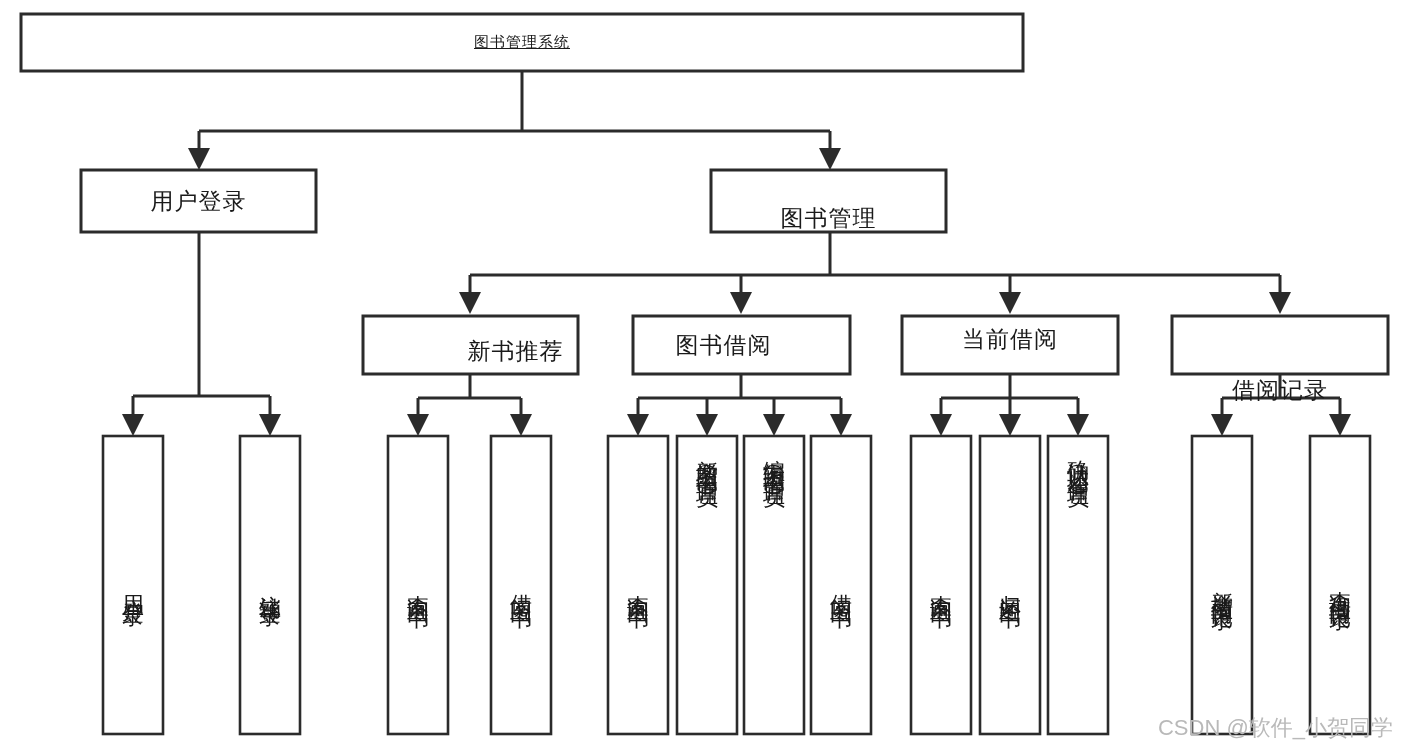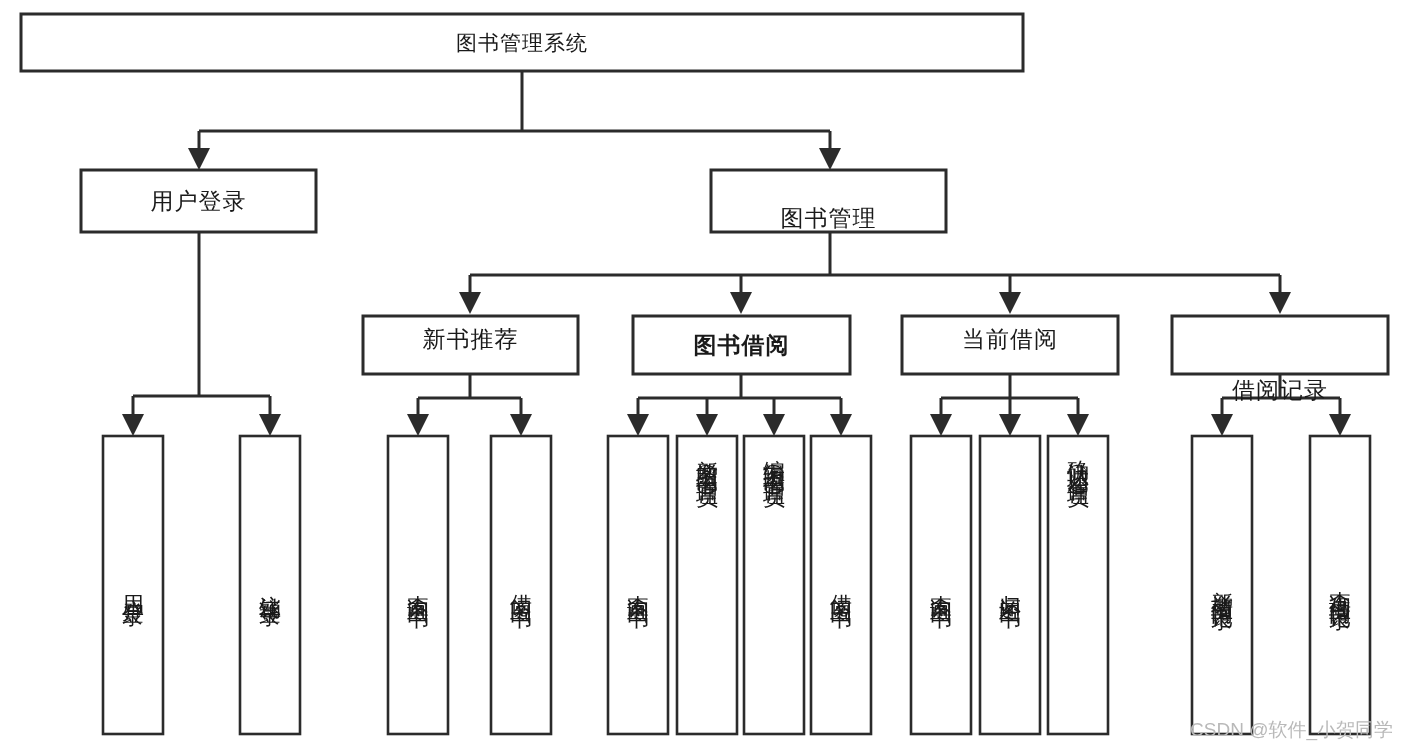--- a/index.html
+++ b/index.html
@@ -69,28 +69,29 @@
     pointer-events: none;
   }
   .horiz-text {
     font-family: "Liberation Sans", "DejaVu Sans", sans-serif;
     font-size: 23px;
     color: #1a1a1a;
     letter-spacing: 1px;
     white-space: nowrap;
   }
   .title-text {
-    font-size: 21px;
+    font-size: 15px;
+    text-decoration: underline;
   }
   .watermark {
     position: absolute;
     right: 12px;
     bottom: 4px;
     font-family: "Liberation Sans", "DejaVu Sans", sans-serif;
-    font-size: 19px;
+    font-size: 22px;
     color: #b9b9b9;
     white-space: nowrap;
     pointer-events: none;
   }
 </style>
 </head>
 <body>
 
 <div id="diagram-root">
 
@@ -207,24 +208,24 @@
     <span class="horiz-text title-text">图书管理系统</span>
   </div>
 
   <div class="horiz-text-wrap" style="left:81px; top:170px; width:235px; height:62px;">
     <span class="horiz-text">用户登录</span>
   </div>
   <div class="horiz-text-wrap" style="left:711px; top:187px; width:235px; height:62px;">
     <span class="horiz-text">图书管理</span>
   </div>
 
-  <div class="horiz-text-wrap" style="left:363px; top:316px; width:215px; height:47px;">
+  <div class="horiz-text-wrap" style="left:363px; top:328px; width:215px; height:47px;padding-left:45px;">
     <span class="horiz-text">新书推荐</span>
   </div>
-  <div class="horiz-text-wrap" style="left:633px; top:316px; width:217px; height:58px;font-weight:bold;">
+  <div class="horiz-text-wrap" style="left:615px; top:316px; width:217px; height:58px;">
     <span class="horiz-text">图书借阅</span>
   </div>
   <div class="horiz-text-wrap" style="left:902px; top:316px; width:216px; height:46px;">
     <span class="horiz-text">当前借阅</span>
   </div>
   <div class="horiz-text-wrap" style="left:1172px; top:316px; width:216px; height:58px;margin-top:45px;">
     <span class="horiz-text">借阅记录</span>
   </div>
 
   <div class="vert-text-wrap" style="left:103px; top:436px; width:60px; height:298px;">

